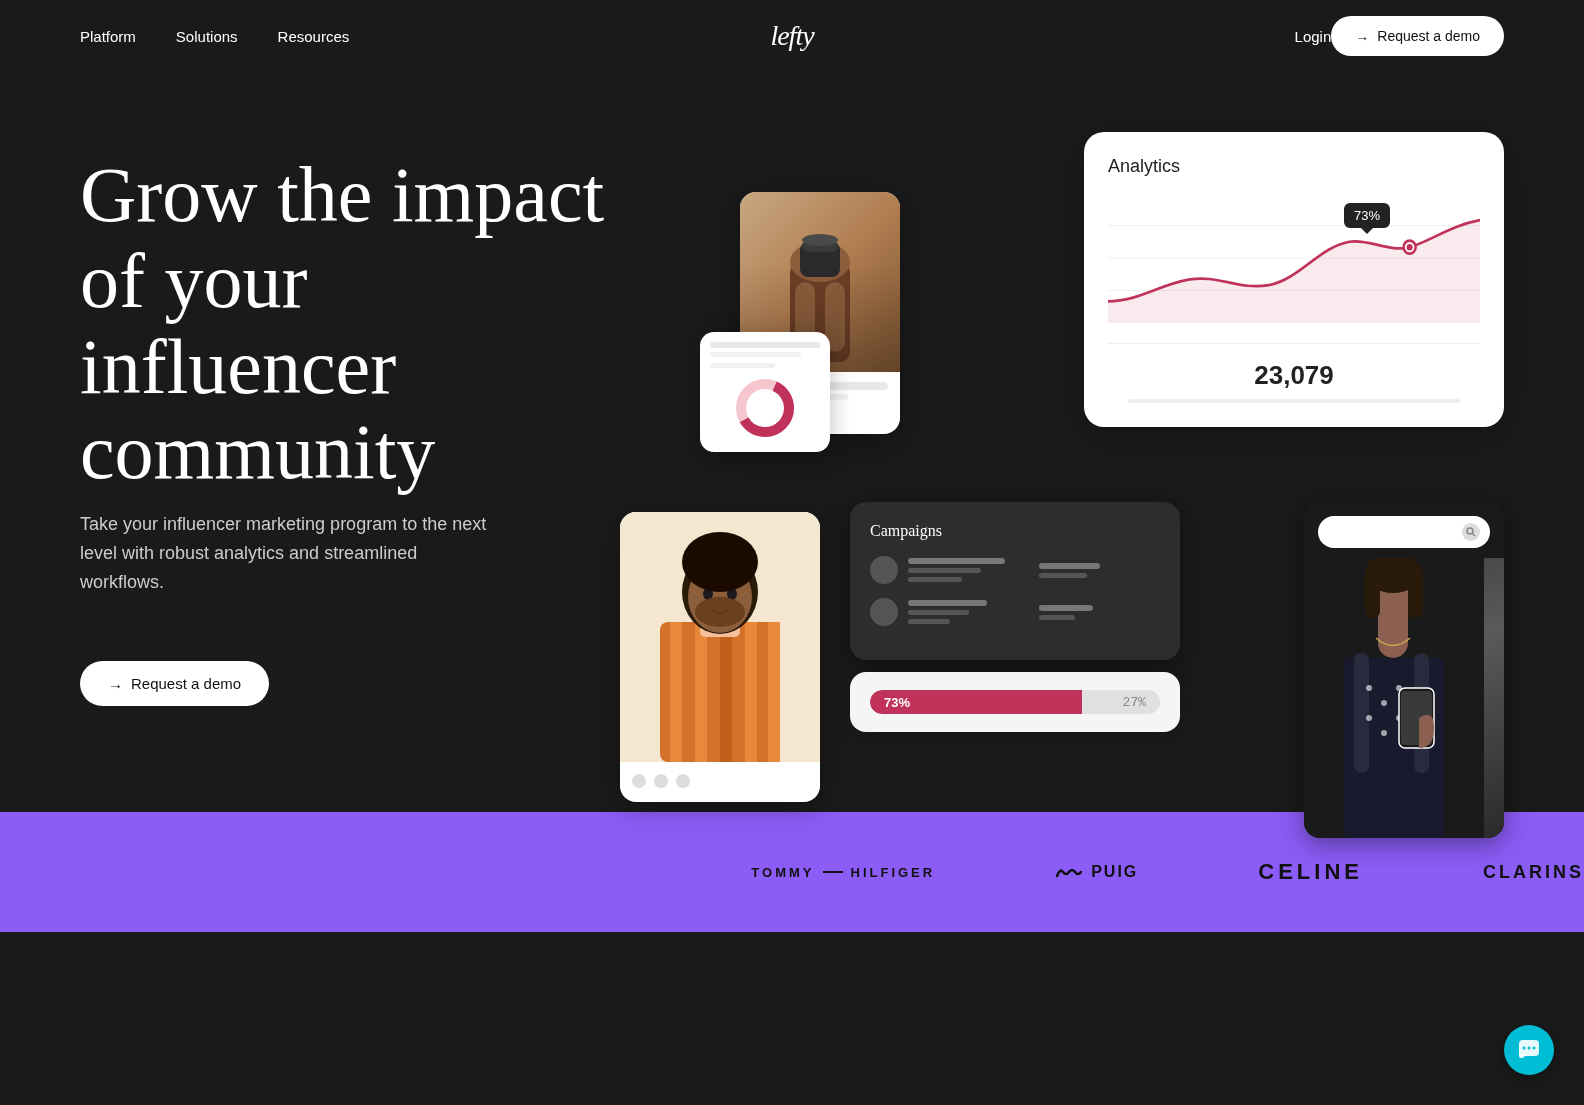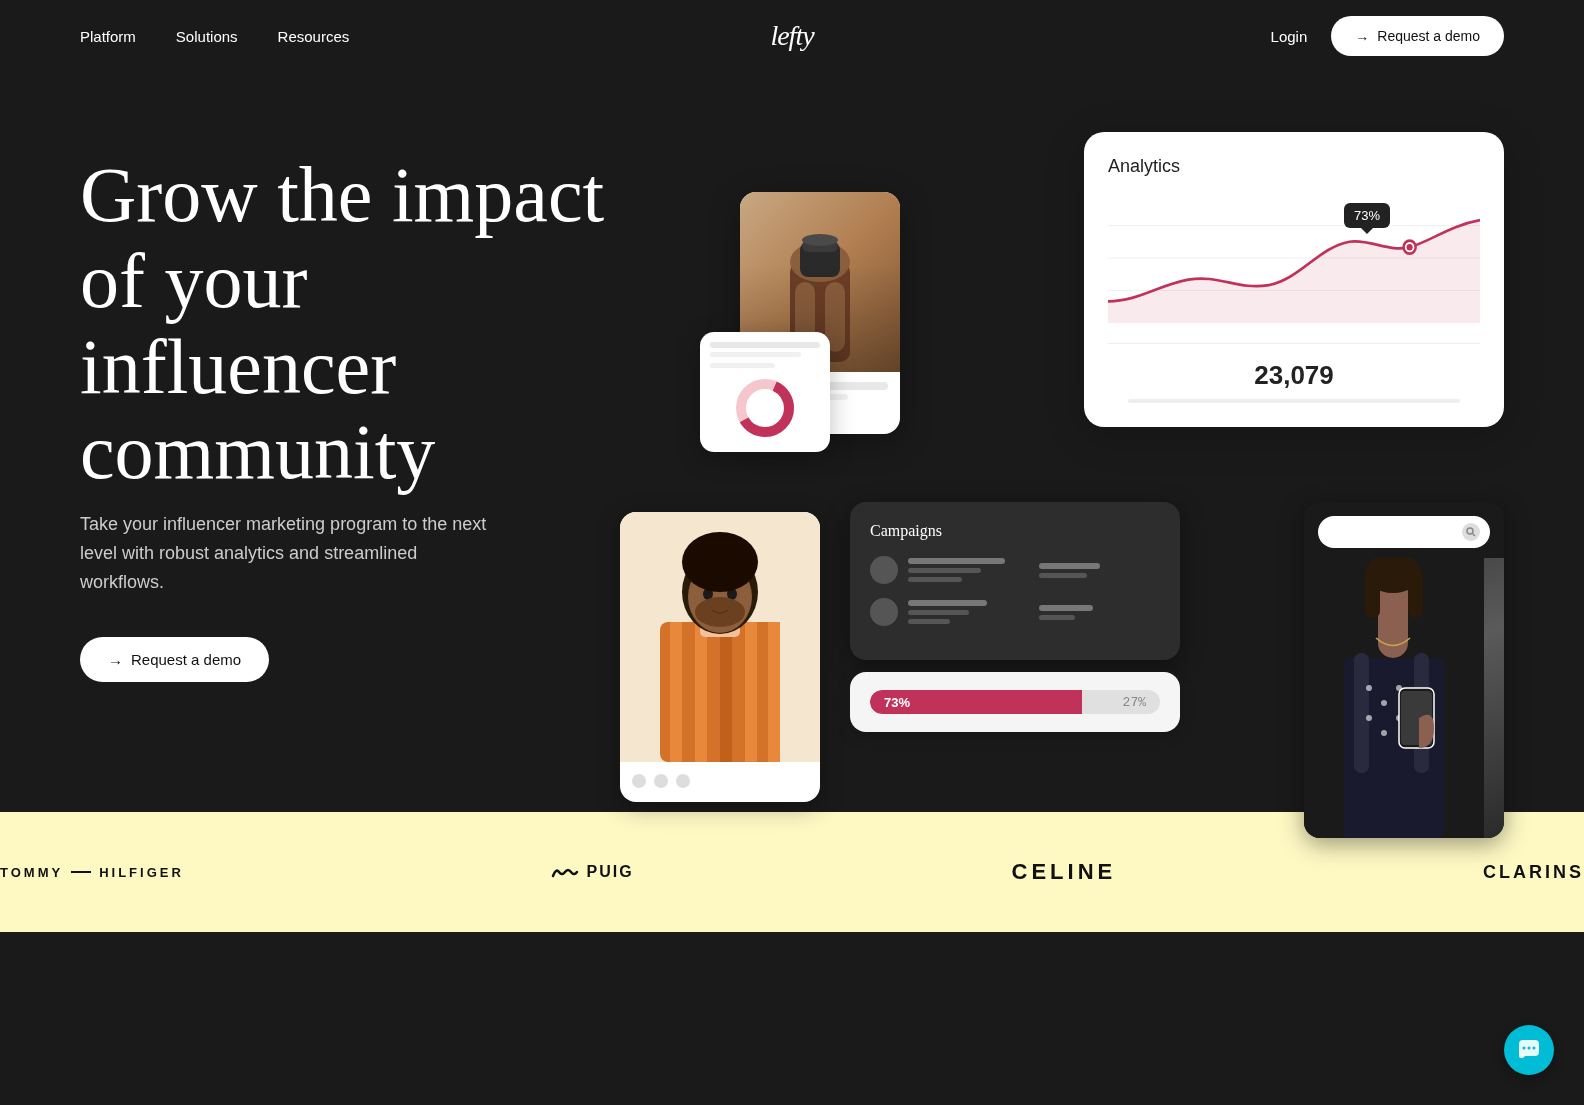--- a/index.html
+++ b/index.html
@@ -11,21 +11,21 @@
       align-items: center;
       justify-content: space-between;
       padding: 14px 80px;
       height: 72px;
       background: #1a1a1a;
     }
     .nav-left { display: flex; align-items: center; gap: 40px; }
     .nav-link { color: #fff; text-decoration: none; font-family: sans-serif; font-size: 15px; cursor: pointer; }
     .nav-logo { font-family: 'Georgia', serif; font-size: 28px; color: #fff; letter-spacing: -1px; position: absolute; left: 50%; transform: translateX(-50%); }
     .nav-logo span { font-style: italic; }
-    .nav-right { display: flex; align-items: center; gap: 24px; }
+    .nav-right { display: flex; align-items: center; }
     .btn-login { color: #fff; font-family: sans-serif; font-size: 15px; background: none; border: none; cursor: pointer; }
     .btn-demo {
       background: #fff;
       color: #111;
       border: none;
       border-radius: 40px;
       padding: 12px 24px;
       font-family: sans-serif;
       font-size: 14px;
       cursor: pointer;
@@ -55,21 +55,21 @@
       line-height: 1.1;
       color: #fff;
       margin-bottom: 15px;
     }
     .hero-subtitle {
       font-family: sans-serif;
       font-size: 18px;
       line-height: 1.6;
       color: #ccc;
       max-width: 420px;
-      margin-bottom: 40px;
+      margin-bottom: 64px;
     }
     .btn-demo-hero {
       background: #fff;
       color: #111;
       border: none;
       border-radius: 40px;
       padding: 14px 28px;
       font-family: sans-serif;
       font-size: 15px;
       cursor: pointer;
@@ -288,25 +288,25 @@
       width: 100%;
       height: 280px;
       background: linear-gradient(160deg, #3a3a3a 0%, #5a5a5a 40%, #2a2a2a 100%);
       position: relative;
       overflow: hidden;
       margin-top: 10px;
     }
 
     
     .brands-bar {
-      background: #fef9c3;
+      background: #8b5cf6;
       height: 120px;
       display: flex;
       align-items: center;
-      justify-content: space-between;
+      justify-content: flex-end;
       gap: 120px;
     }
     .brand-logo {
       font-family: sans-serif;
       font-size: 16px;
       font-weight: 700;
       color: #111;
       letter-spacing: 2px;
       text-transform: uppercase;
     }
@@ -555,21 +555,21 @@
     <div class="brand-tommy-divider"></div>
     <span>HILFIGER</span>
   </div>
   <div class="brand-logo" style="display:flex;align-items:center;gap:8px;">
 
     <svg width="28" height="20" viewBox="0 0 28 20" fill="none">
       <path d="M2 14 Q5 6 8 10 Q11 14 14 10 Q17 6 20 10 Q23 14 26 10" fill="none" stroke="#111" stroke-width="2.5" stroke-linecap="round"></path>
     </svg>
     <span>PUIG</span>
   </div>
-  <div class="brand-logo" style="font-size:22px; letter-spacing:4px;margin-left:11px;">
+  <div class="brand-logo" style="font-size:22px; letter-spacing:4px;">
     <span>CELINE</span>
   </div>
   <div class="brand-logo" style="font-size:18px; letter-spacing:3px;">
     <span>CLARINS</span>
   </div>
 </section>
 
 <div class="chat-bubble">
   <svg width="24" height="24" viewBox="0 0 24 24" fill="none">
     <rect x="2" y="2" width="20" height="16" rx="4" fill="#fff" opacity="0.9"></rect>

